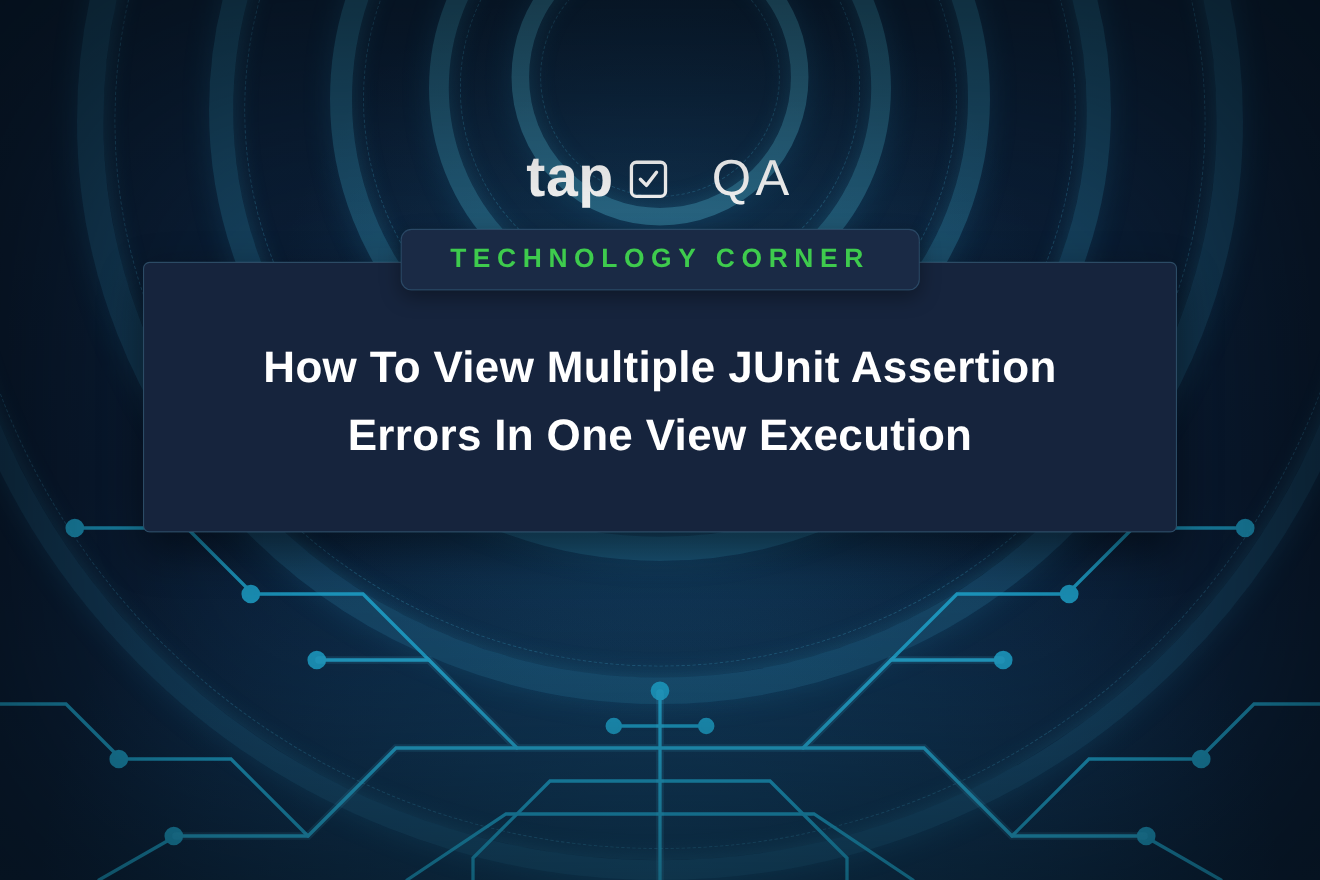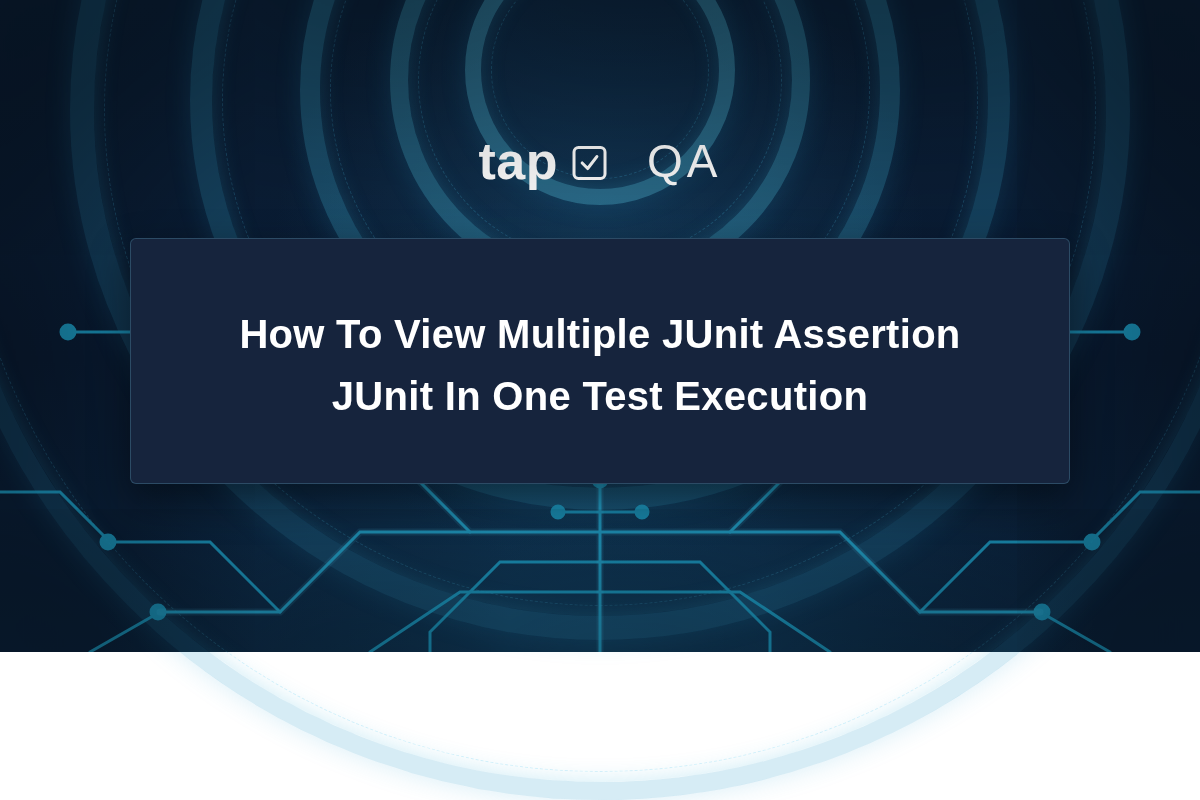--- a/index.html
+++ b/index.html
@@ -1,21 +1,21 @@
 <!DOCTYPE html>
 <html><head>
 <meta charset="utf-8">
 <style>
 * { margin:0; padding:0; box-sizing:border-box; }
 html,body { width:1200px; height:800px; overflow:hidden; }
 
 .stage {
   position:relative;
   width:1200px;
-  height:652px;
+  height:800px;
   background:
     radial-gradient(circle at 50% 38%, rgba(30,90,130,.45) 0%, rgba(10,30,55,.0) 45%),
     radial-gradient(circle at 50% 105%, rgba(30,120,170,.35) 0%, rgba(0,0,0,0) 55%),
     linear-gradient(180deg,#0b2038 0%,#0a1c34 55%,#0c2540 100%);
 }
 
 
 .ring {
   position:absolute;
   left:50%;
@@ -185,19 +185,22 @@
   <div class="brand">
     <span class="tap"><b>tap</b></span>
     <span class="checkbox">
       <svg viewBox="0 0 24 24">
           <path d="M4 12 L10 18 L20 5" stroke="#ffffff" stroke-width="3.4" fill="none" stroke-linecap="round" stroke-linejoin="round"></path>
         </svg>
     </span>
     <span class="qa">QA</span>
   </div>
 
+  <div class="badge">
+    <span>TECHNOLOGY CORNER</span>
+  </div>
 
   <div class="card">
-    <h1>How To View Multiple JUnit Assertion JUnit In One Test Execution</h1>
+    <h1>How To View Multiple JUnit Assertion Errors In One View Execution</h1>
   </div>
 
   <div class="vignette"></div>
 </div>
 
 </body></html>

